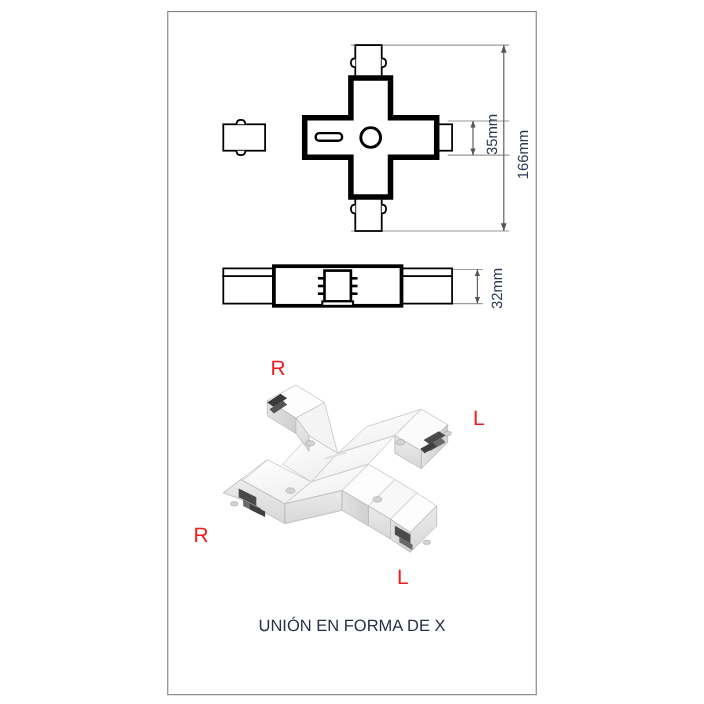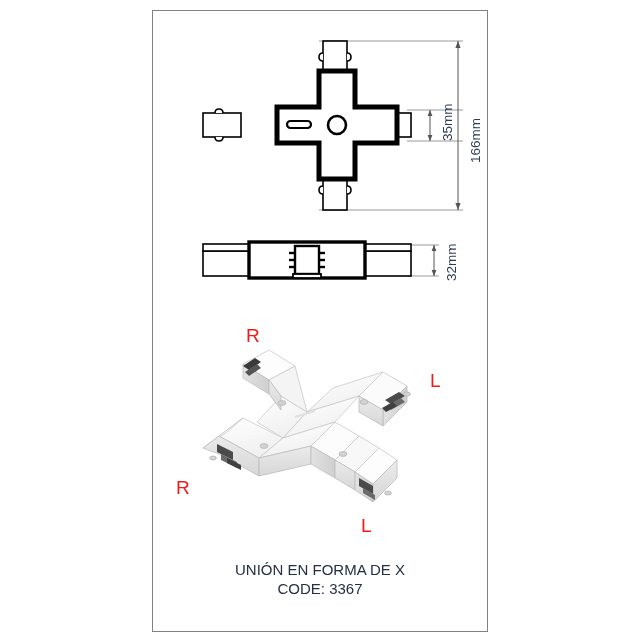--- a/index.html
+++ b/index.html
@@ -268,16 +268,15 @@
     </svg>
   </div>
 
   <span class="callout" style="left:246px; top:326px;">R</span>
   <span class="callout" style="left:430px; top:371px;">L</span>
   <span class="callout" style="left:176px; top:478px;">R</span>
   <span class="callout" style="left:361px; top:516px;">L</span>
 
   <div class="caption">
     <div>UNIÓN EN FORMA DE X</div>
-    <div>CODE: 3367</div>
   </div>
 
 </div>
 
 </body></html>

